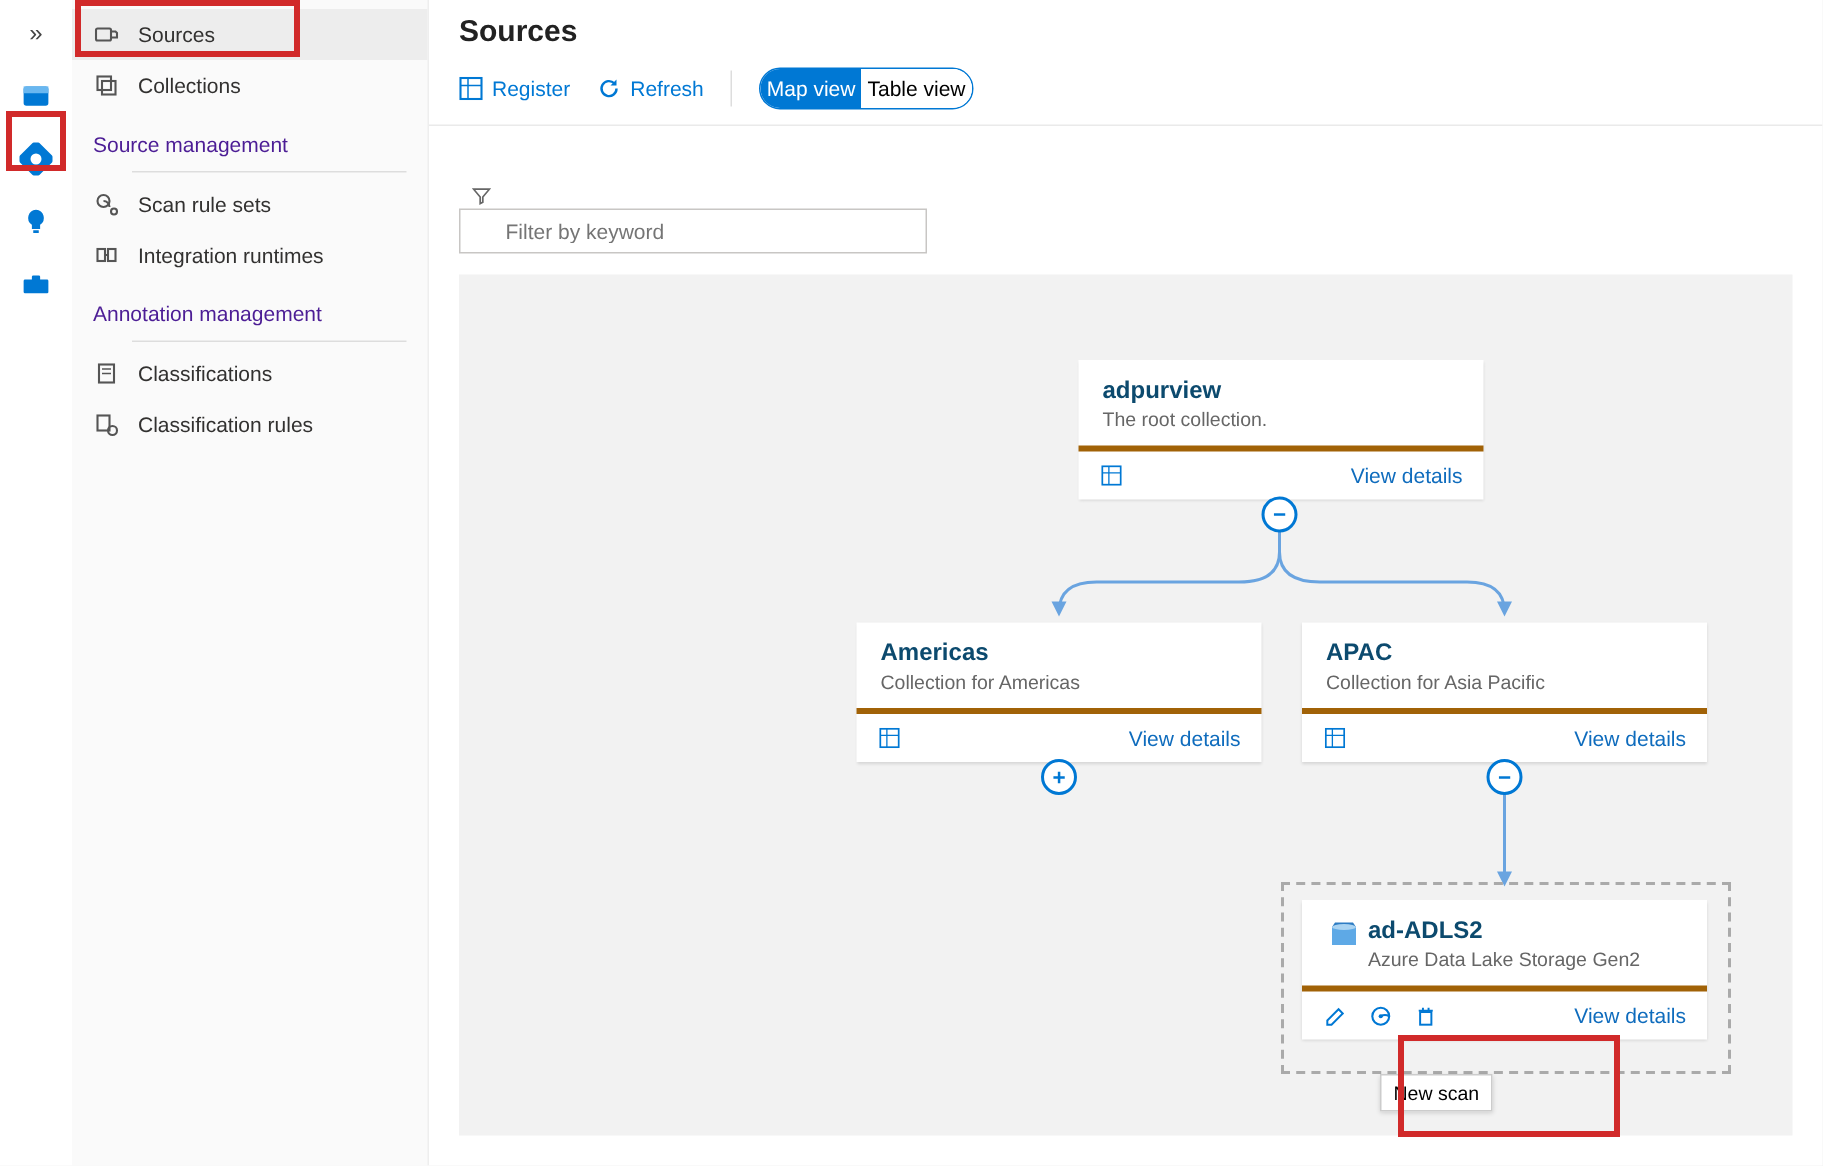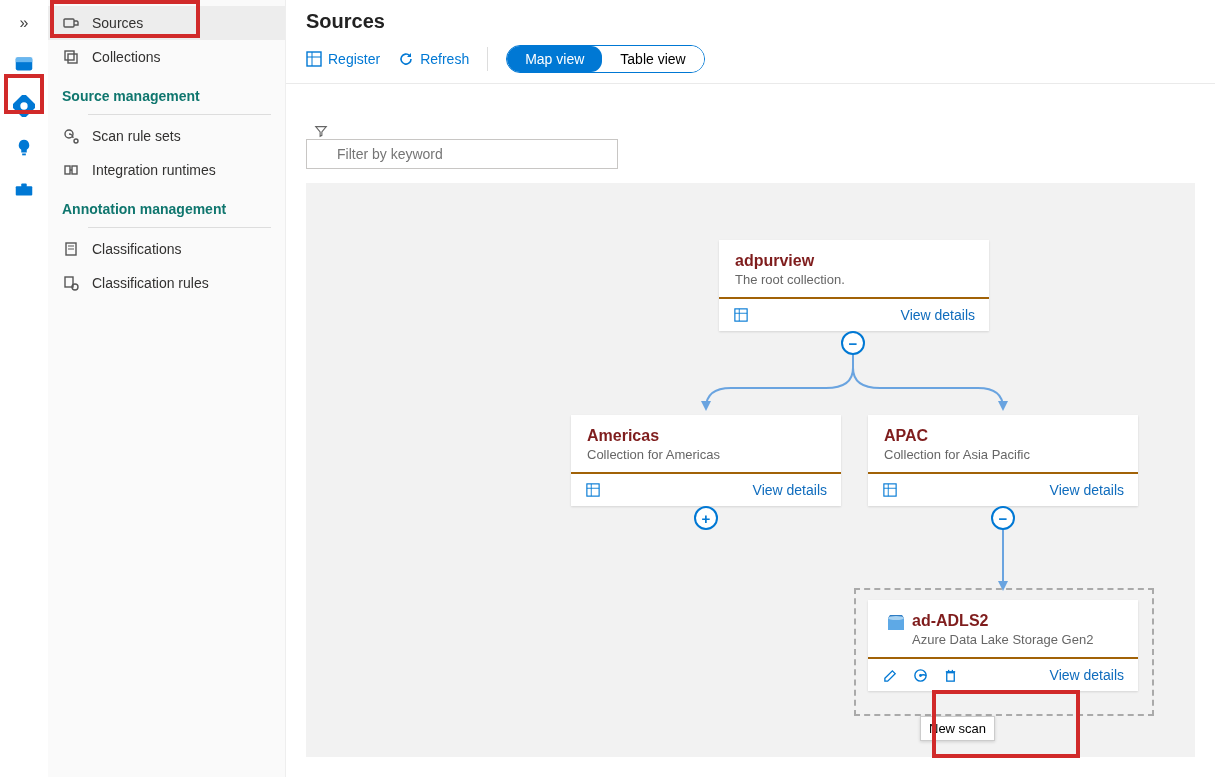--- a/index.html
+++ b/index.html
@@ -10,48 +10,48 @@
   .rail { width: 48px; background: #fff; display: flex; flex-direction: column; align-items: center; padding-top: 8px; gap: 10px; }
   .rail-chevron { font-size: 16px; color: #444; padding: 6px 0; cursor: pointer; }
   .rail-icon { width: 32px; height: 32px; display: flex; align-items: center; justify-content: center; cursor: pointer; }
   .rail-icon svg { width: 22px; height: 22px; }
 
   
   .nav { width: 238px; background: #fafafa; border-right: 1px solid #eee; padding-top: 6px; }
   .nav-item { display: flex; align-items: center; gap: 12px; padding: 8px 14px; font-size: 14px; color: #323130; cursor: pointer; }
   .nav-item.active { background: #ededed; }
   .nav-item .ico { width: 18px; height: 18px; display: inline-flex; align-items: center; justify-content: center; color: #555; }
-  .nav-section { font-weight: 700; font-size: 14px; padding: 14px 14px 6px; color: #0f766e; }
+  .nav-section { font-weight: 400; font-size: 14px; padding: 14px 14px 6px; color: #4c1d95; }
   .nav-divider { height: 1px; background: #ddd; margin: 4px 14px 4px 40px; }
 
   
   .main { flex: 1; display: flex; flex-direction: column; }
   .page-title { font-size: 20px; font-weight: 600; padding: 10px 20px 6px; color: #222; }
   .toolbar { display: flex; align-items: center; gap: 18px; padding: 6px 20px 10px; border-bottom: 1px solid #eaeaea; }
   .tbtn { display: inline-flex; align-items: center; gap: 6px; color: #0078d4; font-size: 14px; cursor: pointer; }
   .tbtn .ico { width: 16px; height: 16px; }
   .vsep { width: 1px; height: 24px; background: #ddd; }
   .toggle { display: inline-flex; border: 1px solid #0078d4; border-radius: 16px; overflow: hidden; font-size: 14px; }
-  .toggle span { padding: 5px 18px; cursor: pointer; border-radius: 11px; }
+  .toggle span { padding: 5px 4px; cursor: pointer; }
   .toggle .on { background: #0078d4; color: #fff; }
   .toggle .off { color: #000000; background: #fff; }
 
   .filter-row { padding: 12px 20px 6px; }
   .filter-input { width: 312px; border: 1px solid #c8c6c4; padding: 6px 10px 6px 30px; font-size: 14px; position: relative; margin-top: 43px; }
   .filter-wrap { position: relative; display: inline-block; }
   .filter-wrap .ficon { position: absolute; left: 8px; top: 50%; transform: translateY(-50%); color: #666; }
   .count-row { padding: 4px 20px 6px; font-size: 14px; color: #333; }
 
   .canvas { flex: 1; background: #f2f2f2; margin: 8px 20px 20px; position: relative; overflow: hidden; }
 
   .card { position: absolute; width: 270px; background: #fff; box-shadow: 0 1px 2px rgba(0,0,0,.12); }
   .card-body { padding: 12px 16px 10px; }
-  .card-title { font-weight: 600; font-size: 16px; color: #7f1d1d; }
+  .card-title { font-weight: 600; font-size: 16px; color: #0c4a6e; }
   .card-sub { font-size: 13px; color: #666; margin-top: 2px; }
-  .card-foot { border-top: 2px solid #a16207; display: flex; align-items: flex-start; justify-content: space-between; padding: 8px 14px; }
+  .card-foot { border-top: 4px solid #a16207; display: flex; align-items: flex-start; justify-content: space-between; padding: 8px 14px; }
   .foot-icons { display: flex; gap: 14px; align-items: center; }
   .foot-icons .ic { color: #0078d4; cursor: pointer; width: 16px; height: 16px; display:inline-flex; align-items:center; justify-content:center;}
   .view-link { color: #0f6cbd; font-size: 14px; cursor: pointer; }
 
   .dashed-box { position: absolute; border: 2px dashed #aaa; }
 
   .badge { position: absolute; width: 24px; height: 24px; background: #fff; border: 2px solid #0078d4; border-radius: 50%; display:flex;align-items:center;justify-content:center;color:#0078d4;font-weight:700;font-size:15px;line-height:1; }
 
   .tooltip { position: absolute; background: #fff; border: 1px solid #ccc; padding: 4px 8px; font-size: 13px; box-shadow: 0 1px 3px rgba(0,0,0,.15); }
 

